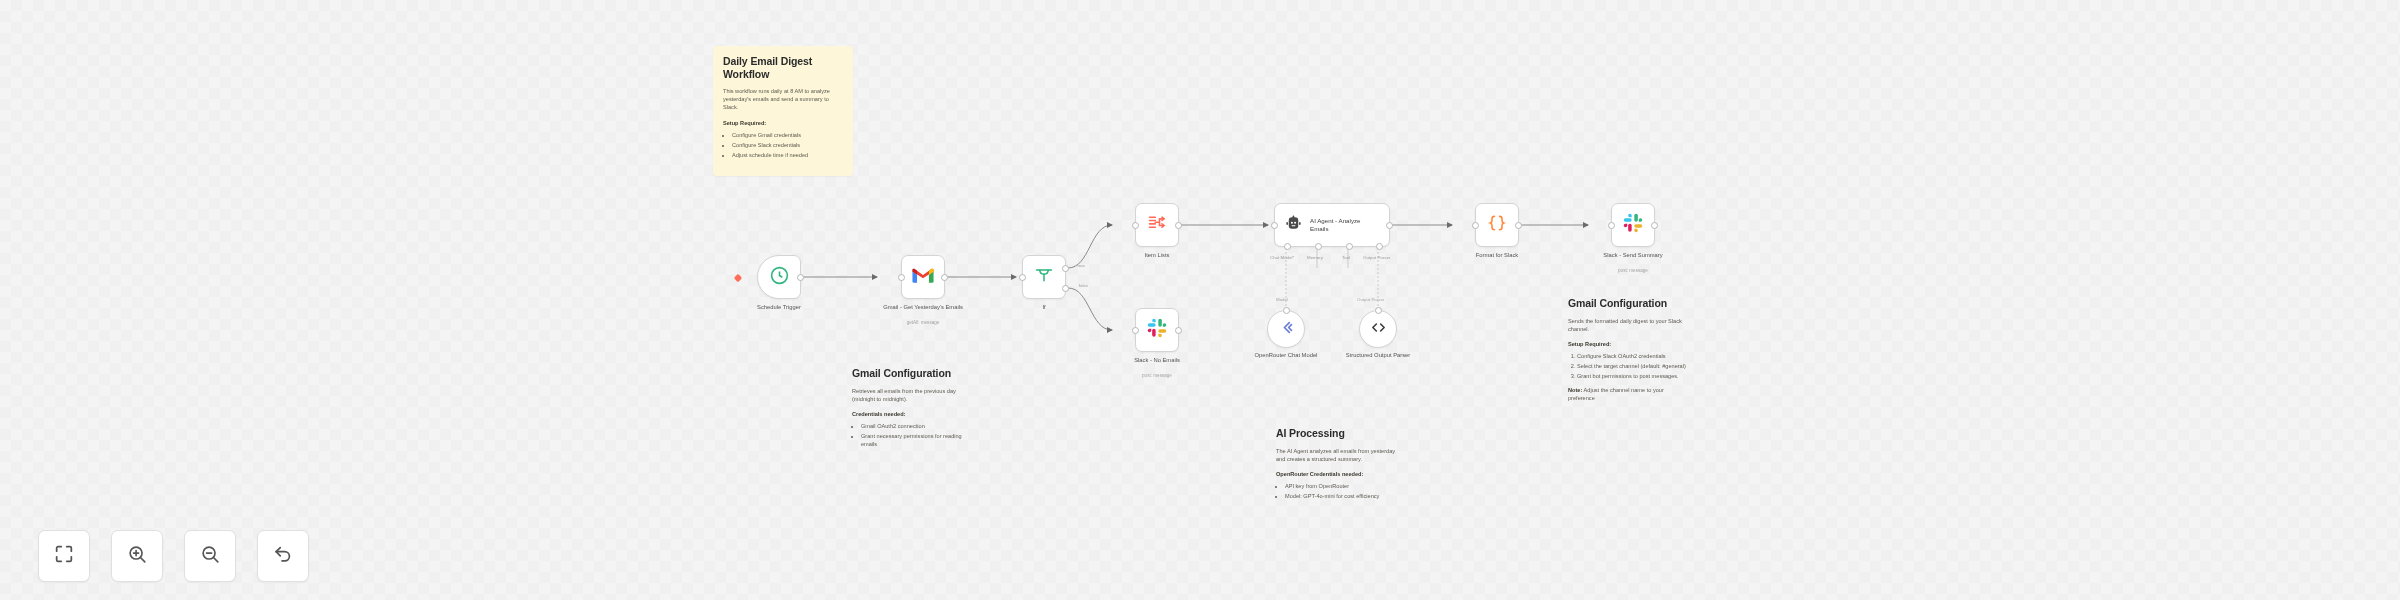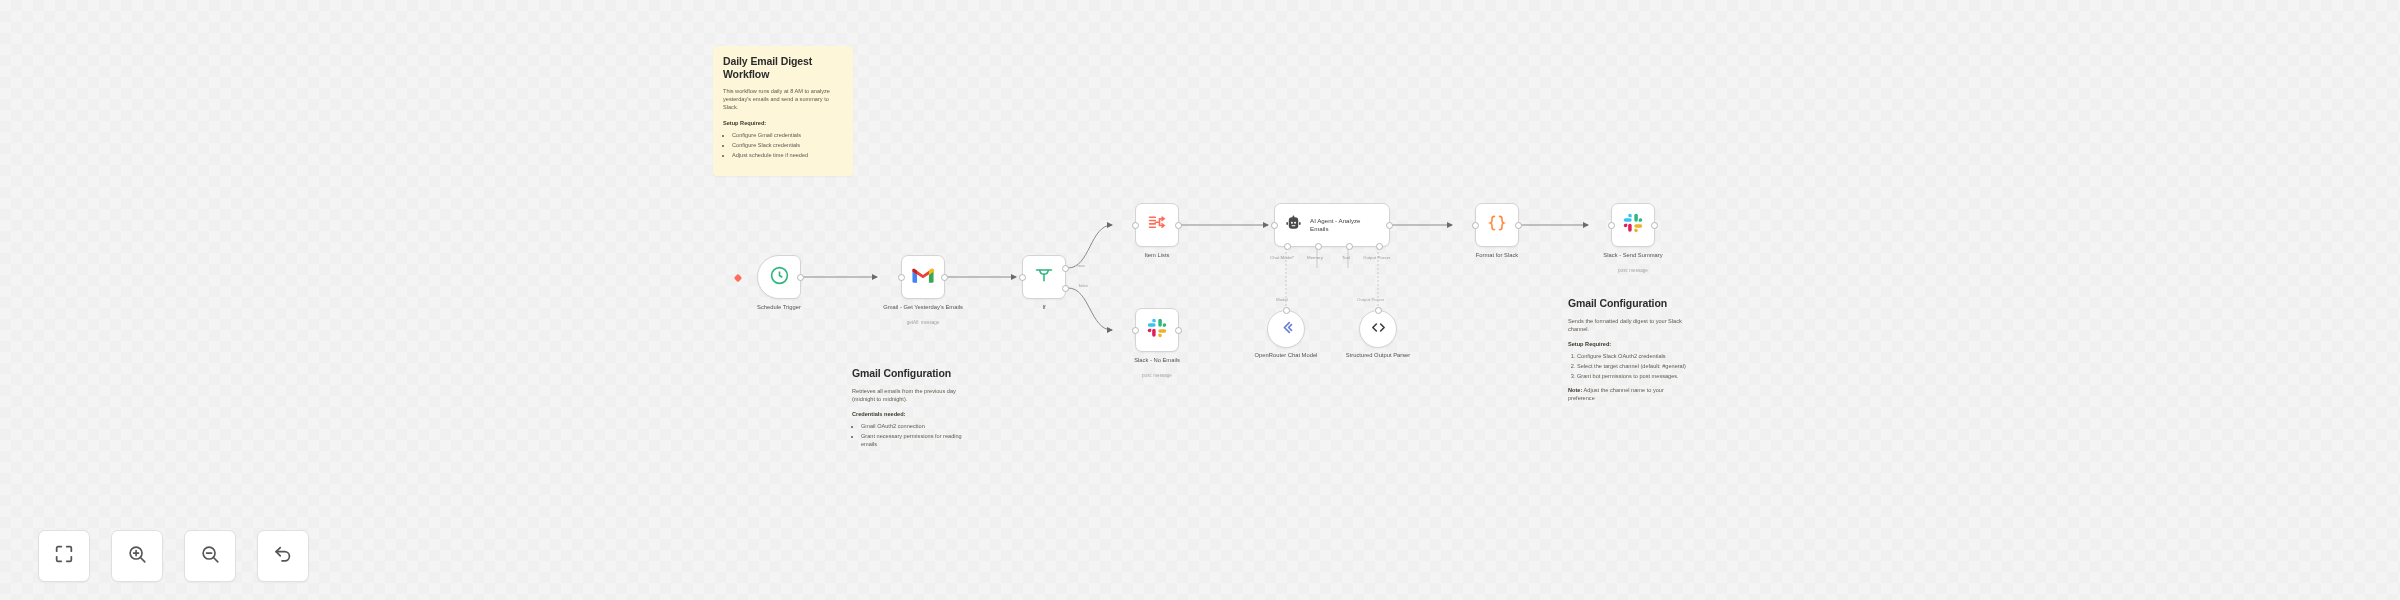--- a/index.html
+++ b/index.html
@@ -264,20 +264,29 @@
   <div class="sticky plain" style="left:842px; top:358px; width:140px; height:130px;">
     <h3>Gmail Configuration</h3>
     <p>Retrieves all emails from the previous day (midnight to midnight).</p>
     <div class="sub">Credentials needed:</div>
     <ul>
       <li>Gmail OAuth2 connection</li>
       <li>Grant necessary permissions for reading emails</li>
     </ul>
   </div>
 
+  <div class="sticky plain" style="left:1266px; top:418px; width:140px; height:130px;">
+    <h3>AI Processing</h3>
+    <p>The AI Agent analyzes all emails from yesterday and creates a structured summary.</p>
+    <div class="sub">OpenRouter Credentials needed:</div>
+    <ul>
+      <li>API key from OpenRouter</li>
+      <li>Model: GPT-4o-mini for cost efficiency</li>
+    </ul>
+  </div>
 
   <div class="sticky plain" style="left:1558px; top:288px; width:140px; height:200px;">
     <h3>Gmail Configuration</h3>
     <p>Sends the formatted daily digest to your Slack channel.</p>
     <div class="sub">Setup Required:</div>
     <ol>
       <li>Configure Slack OAuth2 credentials</li>
       <li>Select the target channel (default: #general)</li>
       <li>Grant bot permissions to post messages.</li>
     </ol>

